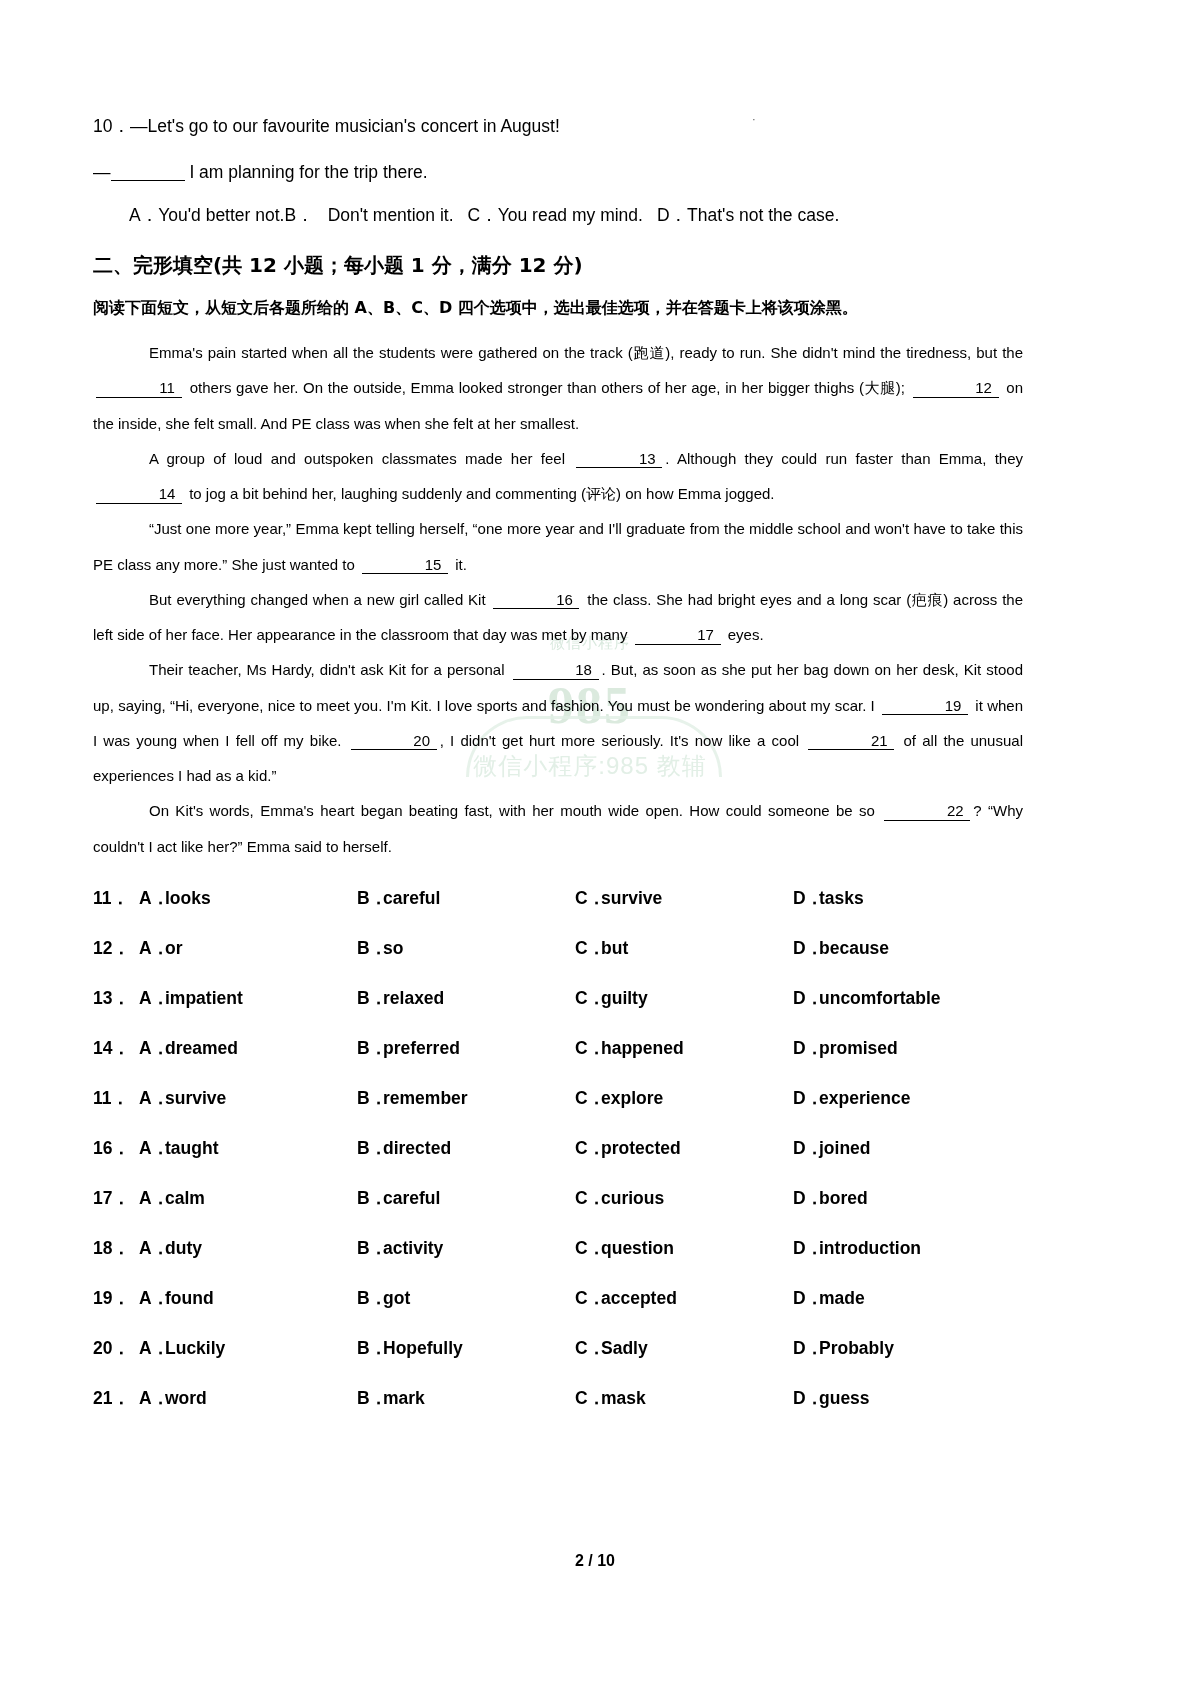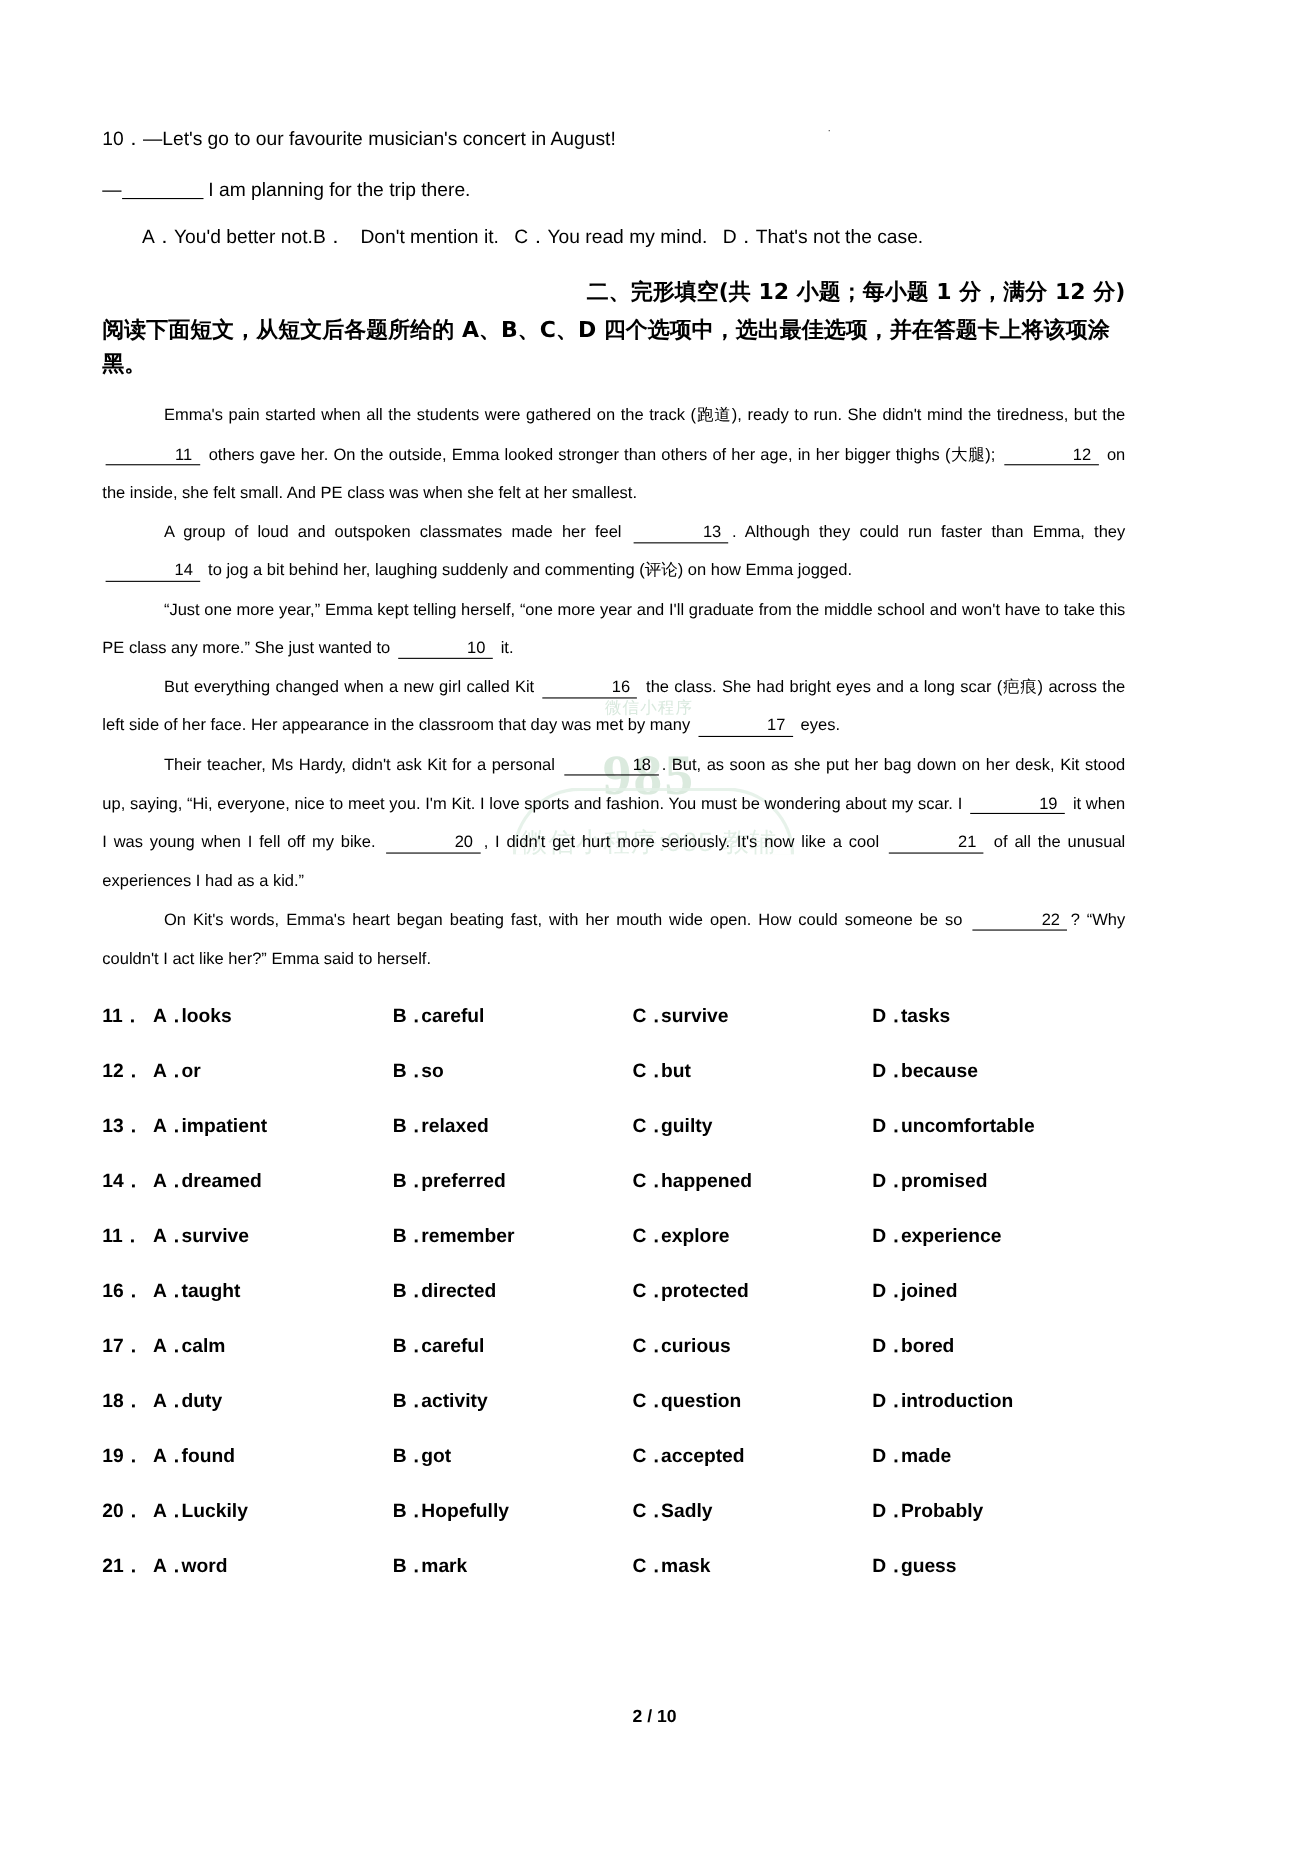--- a/index.html
+++ b/index.html
@@ -103,26 +103,25 @@
   }
 
   .opt-row-inline { margin-left: 36px; }
   .opt-sep { display: inline-block; width: 14px; }
 
   .heading {
     font-family: "DejaVu Sans", "Liberation Sans", sans-serif;
     font-size: 20px;
     font-weight: bold;
     line-height: 1.5;
-    margin: 16px 0 4px 0;
-    text-align: right;
+    margin: 16px 0 16px 0;
   }
   .heading-2 {
     font-family: "DejaVu Sans", "Liberation Sans", sans-serif;
-    font-size: 20px;
+    font-size: 16px;
     font-weight: bold;
     line-height: 1.55;
     margin: 2px 0 14px 0;
   }
 
   .para {
     font-size: 15px;
     line-height: 2.35;
     margin: 0;
     text-align: justify;
@@ -207,21 +206,21 @@
     <div class="q-line opt-row-inline">
       <span>A．</span><span>You'd better not.B．</span><span class="opt-sep"></span><span>Don't mention it.</span><span class="opt-sep"></span><span>C．</span><span>You read my mind.</span><span class="opt-sep"></span><span>D．</span><span>That's not the case.</span>
     </div>
 
     <div class="heading">二、完形填空(共 12 小题；每小题 1 分，满分 12 分)</div>
     <div class="heading-2">阅读下面短文，从短文后各题所给的 A、B、C、D 四个选项中，选出最佳选项，并在答题卡上将该项涂黑。</div>
 
     <div>
       <p class="para" id="p1">Emma's pain started when all the students were gathered on the track (跑道), ready to run. She didn't mind the tiredness, but the <span class="blank">11</span> others gave her. On the outside, Emma looked stronger than others of her age, in her bigger thighs (大腿); <span class="blank">12</span> on the inside, she felt small. And PE class was when she felt at her smallest.</p>
       <p class="para" id="p2">A group of loud and outspoken classmates made her feel <span class="blank">13</span>. Although they could run faster than Emma, they <span class="blank">14</span> to jog a bit behind her, laughing suddenly and commenting (评论) on how Emma jogged.</p>
-      <p class="para" id="p3">“Just one more year,” Emma kept telling herself, “one more year and I'll graduate from the middle school and won't have to take this PE class any more.” She just wanted to <span class="blank">10</span> it.</p>
+      <p class="para" id="p3">“Just one more year,” Emma kept telling herself, “one more year and I'll graduate from the middle school and won't have to take this PE class any more.” She just wanted to <span class="blank">15</span> it.</p>
       <p class="para" id="p4">But everything changed when a new girl called Kit <span class="blank">16</span> the class. She had bright eyes and a long scar (疤痕) across the left side of her face. Her appearance in the classroom that day was met by many <span class="blank">17</span> eyes.</p>
       <p class="para" id="p5">Their teacher, Ms Hardy, didn't ask Kit for a personal <span class="blank">18</span>. But, as soon as she put her bag down on her desk, Kit stood up, saying, “Hi, everyone, nice to meet you. I'm Kit. I love sports and fashion. You must be wondering about my scar. I <span class="blank">19</span> it when I was young when I fell off my bike. <span class="blank">20</span>, I didn't get hurt more seriously. It's now like a cool <span class="blank">21</span> of all the unusual experiences I had as a kid.”</p>
       <p class="para" id="p6">On Kit's words, Emma's heart began beating fast, with her mouth wide open. How could someone be so <span class="blank">22</span>? “Why couldn't I act like her?” Emma said to herself.</p>
     </div>
 
     <table class="choices">
       <tbody id="choices-body">
           <tr>
             <td class="c-num">11．</td>
             <td class="c-a"><span class="c-letter">A．</span><span>looks</span></td>

